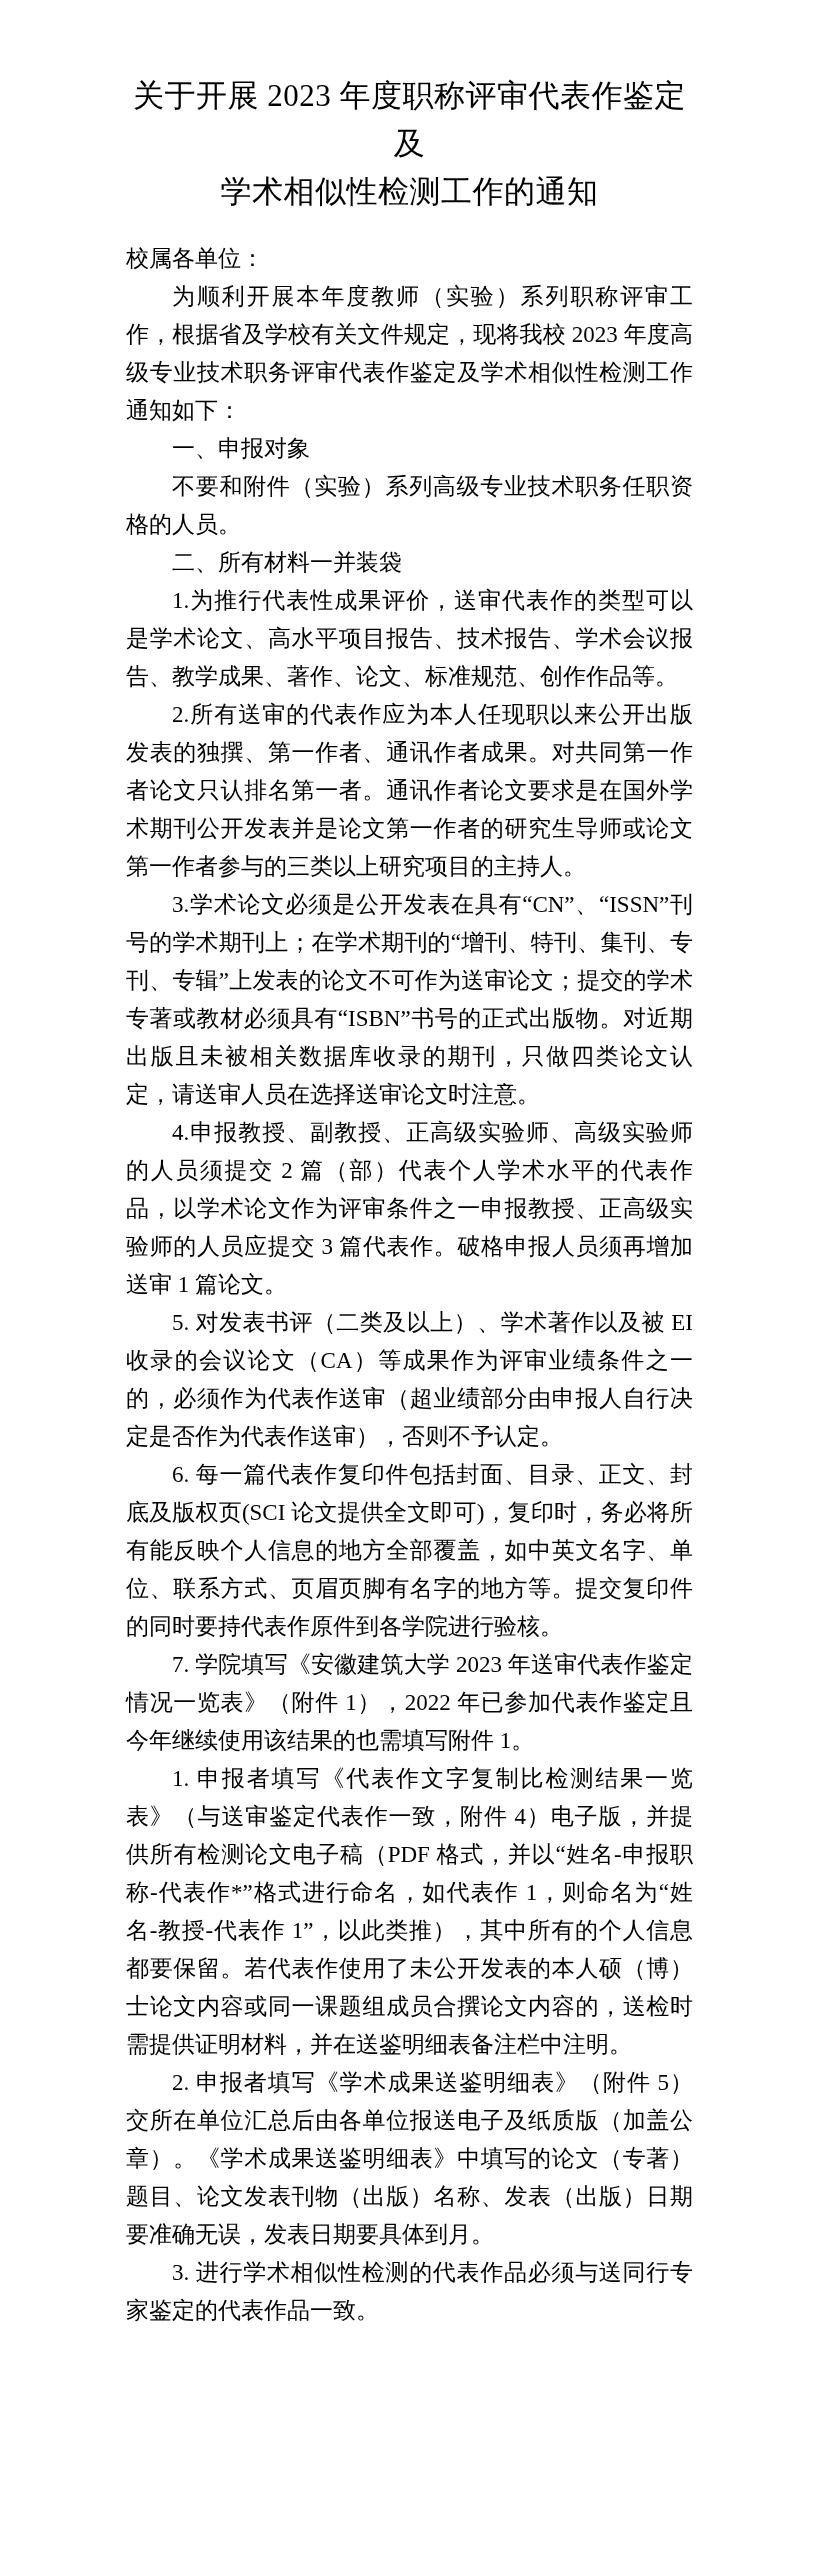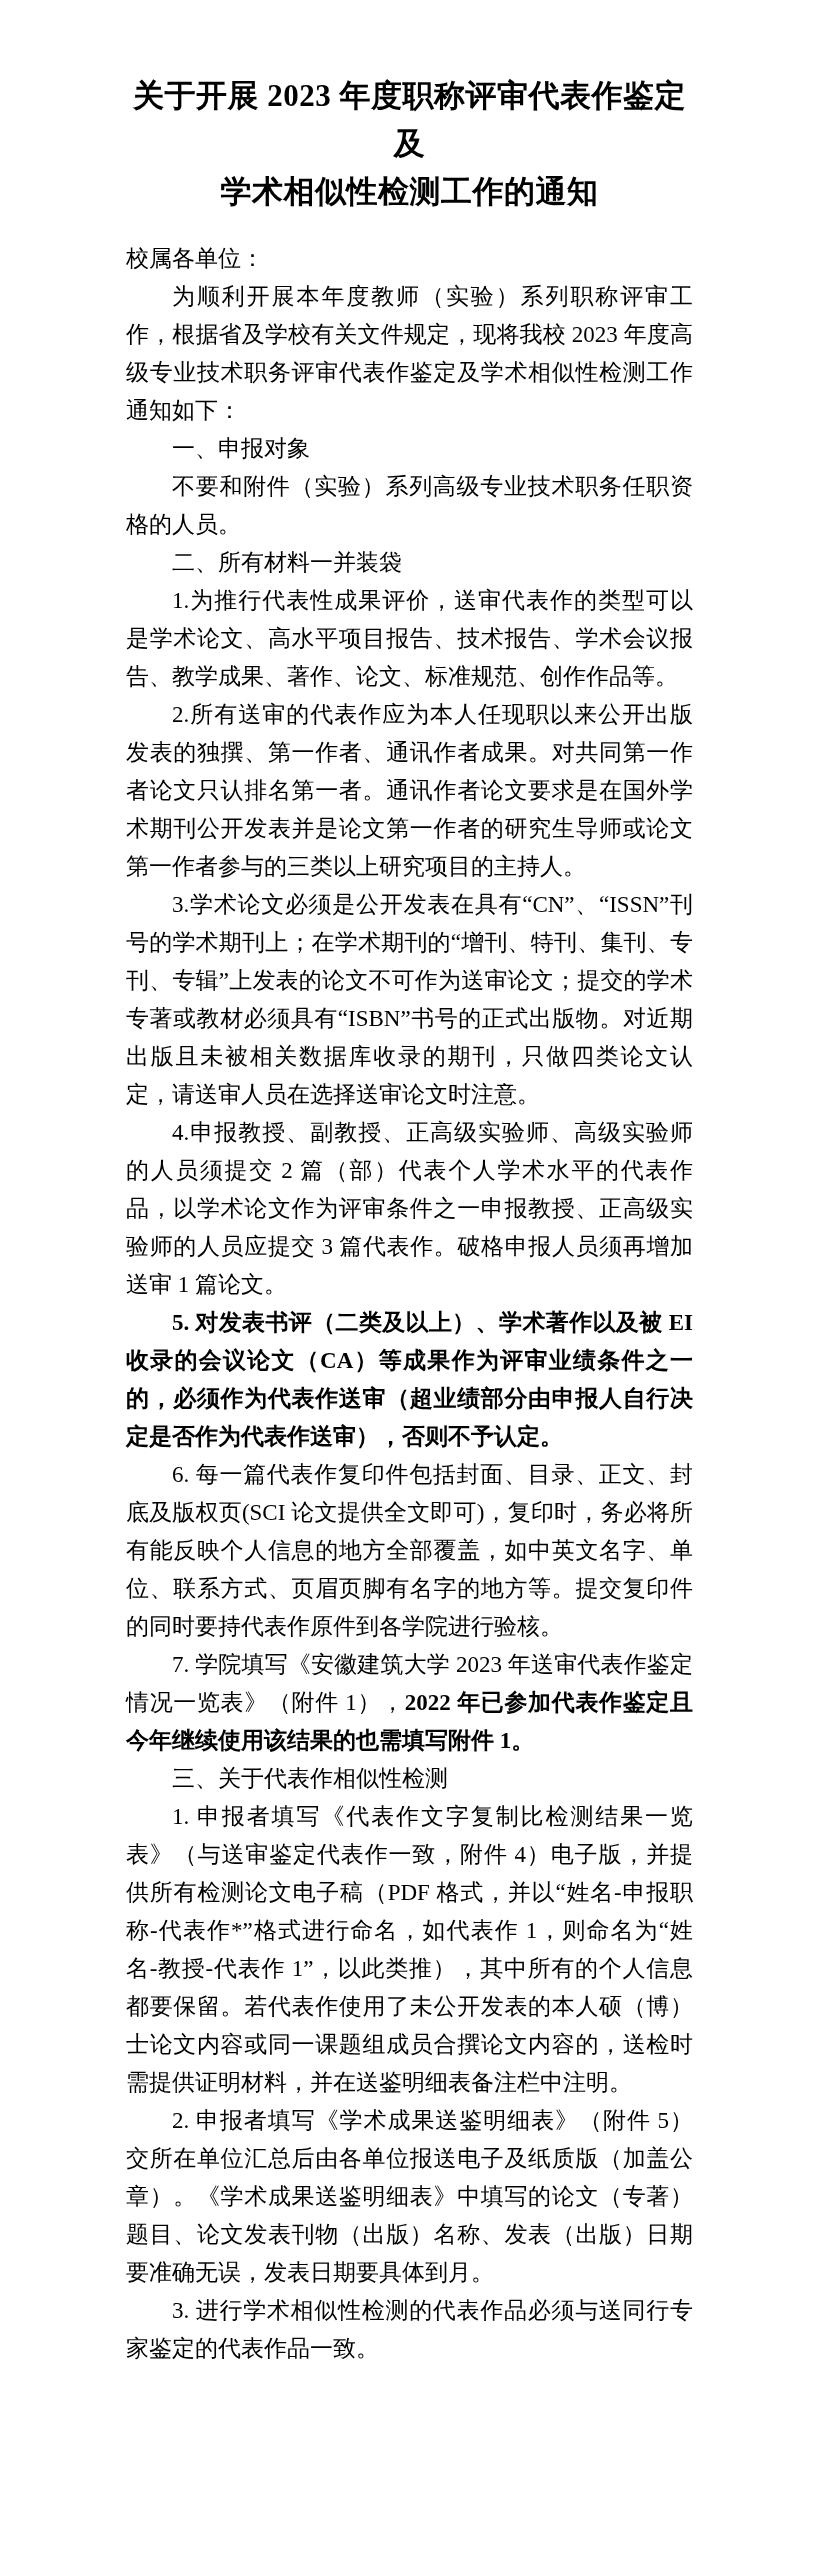--- a/index.html
+++ b/index.html
@@ -17,40 +17,40 @@
     font-family: "Liberation Serif", "DejaVu Serif", serif;
   }
   .content {
     width: 567px;
     margin-left: 126px;
     padding-top: 72px;
   }
   .title {
     font-size: 31px;
     line-height: 48px;
-    font-weight: bold;
+    font-weight: normal;
     text-align: center;
     letter-spacing: 0.5px;
   }
   .docbody {
     margin-top: 24px;
   }
   .p {
     font-size: 23px;
     line-height: 38px;
     margin: 0;
     text-indent: 46px;
     text-align: justify;
     word-break: break-all;
   }
   .ni {
     text-indent: 0;
   }
   .bold {
-    font-weight: bold;
+    font-weight: normal;
   }
 </style>
 </head>
 <body>
 
 <div class="page">
   <div class="content">
 
     <div class="title">
       <div>关于开展 2023 年度职称评审代表作鉴定及</div>
@@ -63,21 +63,20 @@
       <p class="p">一、申报对象</p>
       <p class="p">不要和附件（实验）系列高级专业技术职务任职资格的人员。</p>
       <p class="p">二、所有材料一并装袋</p>
       <p class="p">1.为推行代表性成果评价，送审代表作的类型可以是学术论文、高水平项目报告、技术报告、学术会议报告、教学成果、著作、论文、标准规范、创作作品等。</p>
       <p class="p">2.所有送审的代表作应为本人任现职以来公开出版发表的独撰、第一作者、通讯作者成果。对共同第一作者论文只认排名第一者。通讯作者论文要求是在国外学术期刊公开发表并是论文第一作者的研究生导师或论文第一作者参与的三类以上研究项目的主持人。</p>
       <p class="p">3.学术论文必须是公开发表在具有“CN”、“ISSN”刊号的学术期刊上；在学术期刊的“增刊、特刊、集刊、专刊、专辑”上发表的论文不可作为送审论文；提交的学术专著或教材必须具有“ISBN”书号的正式出版物。对近期出版且未被相关数据库收录的期刊，只做四类论文认定，请送审人员在选择送审论文时注意。</p>
       <p class="p">4.申报教授、副教授、正高级实验师、高级实验师的人员须提交 2 篇（部）代表个人学术水平的代表作品，以学术论文作为评审条件之一申报教授、正高级实验师的人员应提交 3 篇代表作。破格申报人员须再增加送审 1 篇论文。</p>
       <p class="p bold">5. 对发表书评（二类及以上）、学术著作以及被 EI 收录的会议论文（CA）等成果作为评审业绩条件之一的，必须作为代表作送审（超业绩部分由申报人自行决定是否作为代表作送审），否则不予认定。</p>
       <p class="p">6. 每一篇代表作复印件包括封面、目录、正文、封底及版权页(SCI 论文提供全文即可)，复印时，务必将所有能反映个人信息的地方全部覆盖，如中英文名字、单位、联系方式、页眉页脚有名字的地方等。提交复印件的同时要持代表作原件到各学院进行验核。</p>
       <p class="p"><span>7. 学院填写《安徽建筑大学 2023 年送审代表作鉴定情况一览表》（附件 1），</span><span class="bold">2022 年已参加代表作鉴定且今年继续使用该结果的也需填写附件 1。</span></p>
-      <p class="p">三、关于代表作相似性检测</p>
       <p class="p">1. 申报者填写《代表作文字复制比检测结果一览表》（与送审鉴定代表作一致，附件 4）电子版，并提供所有检测论文电子稿（PDF 格式，并以“姓名-申报职称-代表作*”格式进行命名，如代表作 1，则命名为“姓名-教授-代表作 1”，以此类推），其中所有的个人信息都要保留。若代表作使用了未公开发表的本人硕（博）士论文内容或同一课题组成员合撰论文内容的，送检时需提供证明材料，并在送鉴明细表备注栏中注明。</p>
       <p class="p">2. 申报者填写《学术成果送鉴明细表》（附件 5）交所在单位汇总后由各单位报送电子及纸质版（加盖公章）。《学术成果送鉴明细表》中填写的论文（专著）题目、论文发表刊物（出版）名称、发表（出版）日期要准确无误，发表日期要具体到月。</p>
       <p class="p">3. 进行学术相似性检测的代表作品必须与送同行专家鉴定的代表作品一致。</p>
 
     </div>
 
   </div>
 </div>
 
 

